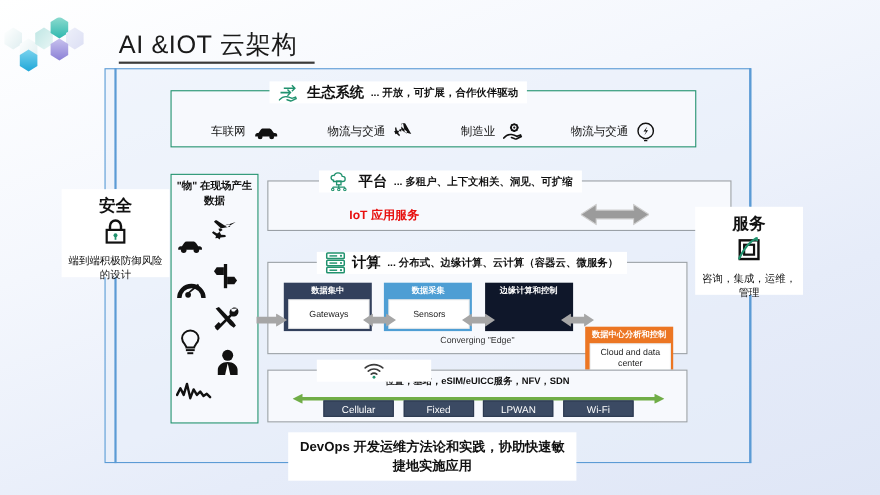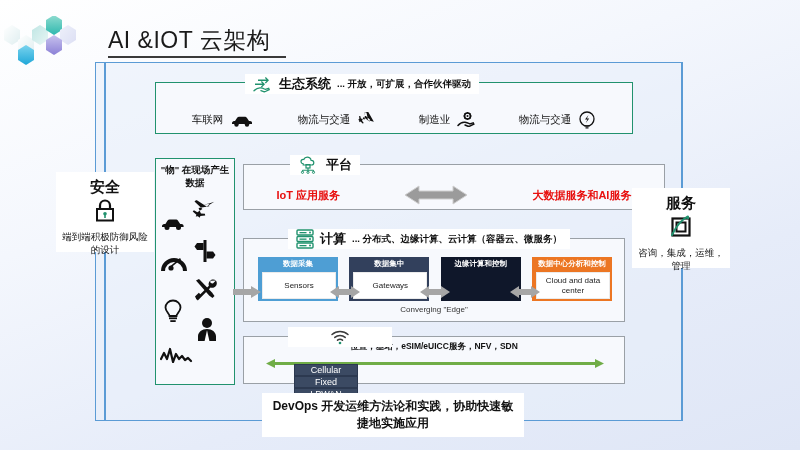--- a/index.html
+++ b/index.html
@@ -99,21 +99,21 @@
   
   #conn{left:243px;top:336px;width:382px;height:48px;}
   #conn-notch{left:288px;top:327px;}
   #conn-sub{
     position:absolute;left:0;top:4px;width:100%;text-align:center;
     font-size:8.5px;color:#111;font-weight:bold;
   }
   #conn-arrow{position:absolute;left:22px;top:17px;width:338px;height:9px;}
   #conn-chips{
     position:absolute;left:50px;top:27px;width:282px;height:27px;
-    display:flex;justify-content:space-between;flex-direction:column;
+    display:flex;justify-content:space-between;
   }
   .chip{
     width:64px;height:15px;background:#3b4a63;color:#fff;
     font-size:9px;display:flex;align-items:center;justify-content:center;
     border:1px solid #2c3950;box-sizing:border-box;
   }
 
   
   .sidecard{
     position:absolute;background:#fff;box-sizing:border-box;
@@ -308,55 +308,55 @@
 </div>
 
 <div class="panel grey" id="plat">
   <div id="plat-row">
     <span class="plat-lbl" style="color: rgb(232, 16, 15);">IoT 应用服务</span>
     <span class="ico">
       <svg width="62" height="20" viewBox="0 0 62 20">
         <polygon points="0,10 14,1 14,6 48,6 48,1 62,10 48,19 48,14 14,14 14,19" fill="#9b9b9b" stroke="#cfcfcf" stroke-width="1"></polygon>
       </svg>
     </span>
-    <span class="plat-lbl" style="color: rgb(232, 16, 15);">大数据服务和AI服务</span>
   </div>
 </div>
 <div class="notch" id="plat-notch">
   <span class="ico">
     <svg width="22" height="18" viewBox="0 0 22 18">
       <path d="M5.2 7.8C4 7.8 3 6.8 3 5.6s1-2.2 2.2-2.2c.2 0 .4 0 .6.1C6.3 2.1 7.6 1.2 9.2 1.2c2 0 3.6 1.4 3.9 3.2h.3c1.3 0 2.4 1 2.4 2.3s-1.1 2.3-2.4 2.3H5.2z" fill="none" stroke="#21926e" stroke-width="1.2"></path>
       <rect x="8" y="8.6" width="4" height="3.4" fill="none" stroke="#21926e" stroke-width="1.2"></rect>
       <path d="M10 12v2.2M4.5 14.2h11M4.5 14.2v1.4M10 14.2v1.4M15.5 14.2v1.4" stroke="#21926e" stroke-width="1.1" fill="none"></path>
       <circle cx="4.5" cy="16.3" r="1.1" fill="none" stroke="#21926e" stroke-width="1"></circle>
       <circle cx="10" cy="16.3" r="1.1" fill="none" stroke="#21926e" stroke-width="1"></circle>
       <circle cx="15.5" cy="16.3" r="1.1" fill="none" stroke="#21926e" stroke-width="1"></circle>
     </svg>
   </span>
   <span class="ntitle">平台</span>
+  <span class="nsub">... 多租户、上下文相关、洞见、可扩缩</span>
 </div>
 
 <div class="panel grey" id="comp">
   <div id="comp-boxes">
+
+    <div class="cbox" style="background: rgb(50, 64, 92);">
+      <div class="chead" id="ch1">数据集中</div>
+      <div class="cbody">Gateways</div>
+    </div>
 
     <div class="cbox" style="background: rgb(78, 158, 212);">
       <div class="chead" id="ch0">数据采集</div>
       <div class="cbody">Sensors</div>
     </div>
 
-    <div class="cbox" style="background: rgb(50, 64, 92);">
-      <div class="chead" id="ch1">数据集中</div>
-      <div class="cbody">Gateways</div>
-    </div>
-
     <div class="cbox" style="background: #0f172a;">
       <div class="chead" id="ch2">边缘计算和控制</div>
     </div>
 
-    <div class="cbox" style="background: rgb(236, 118, 35);">
+    <div class="cbox" style="background: rgb(236, 118, 35); margin-top: 40px;">
       <div class="chead" id="ch3">数据中心分析和控制</div>
       <div class="cbody">Cloud and data center</div>
     </div>
 
   </div>
   <div id="converging">Converging "Edge"</div>
 </div>
 <div class="notch" id="comp-notch">
   <span class="ico">
     <svg width="18" height="20" viewBox="0 0 18 20">

